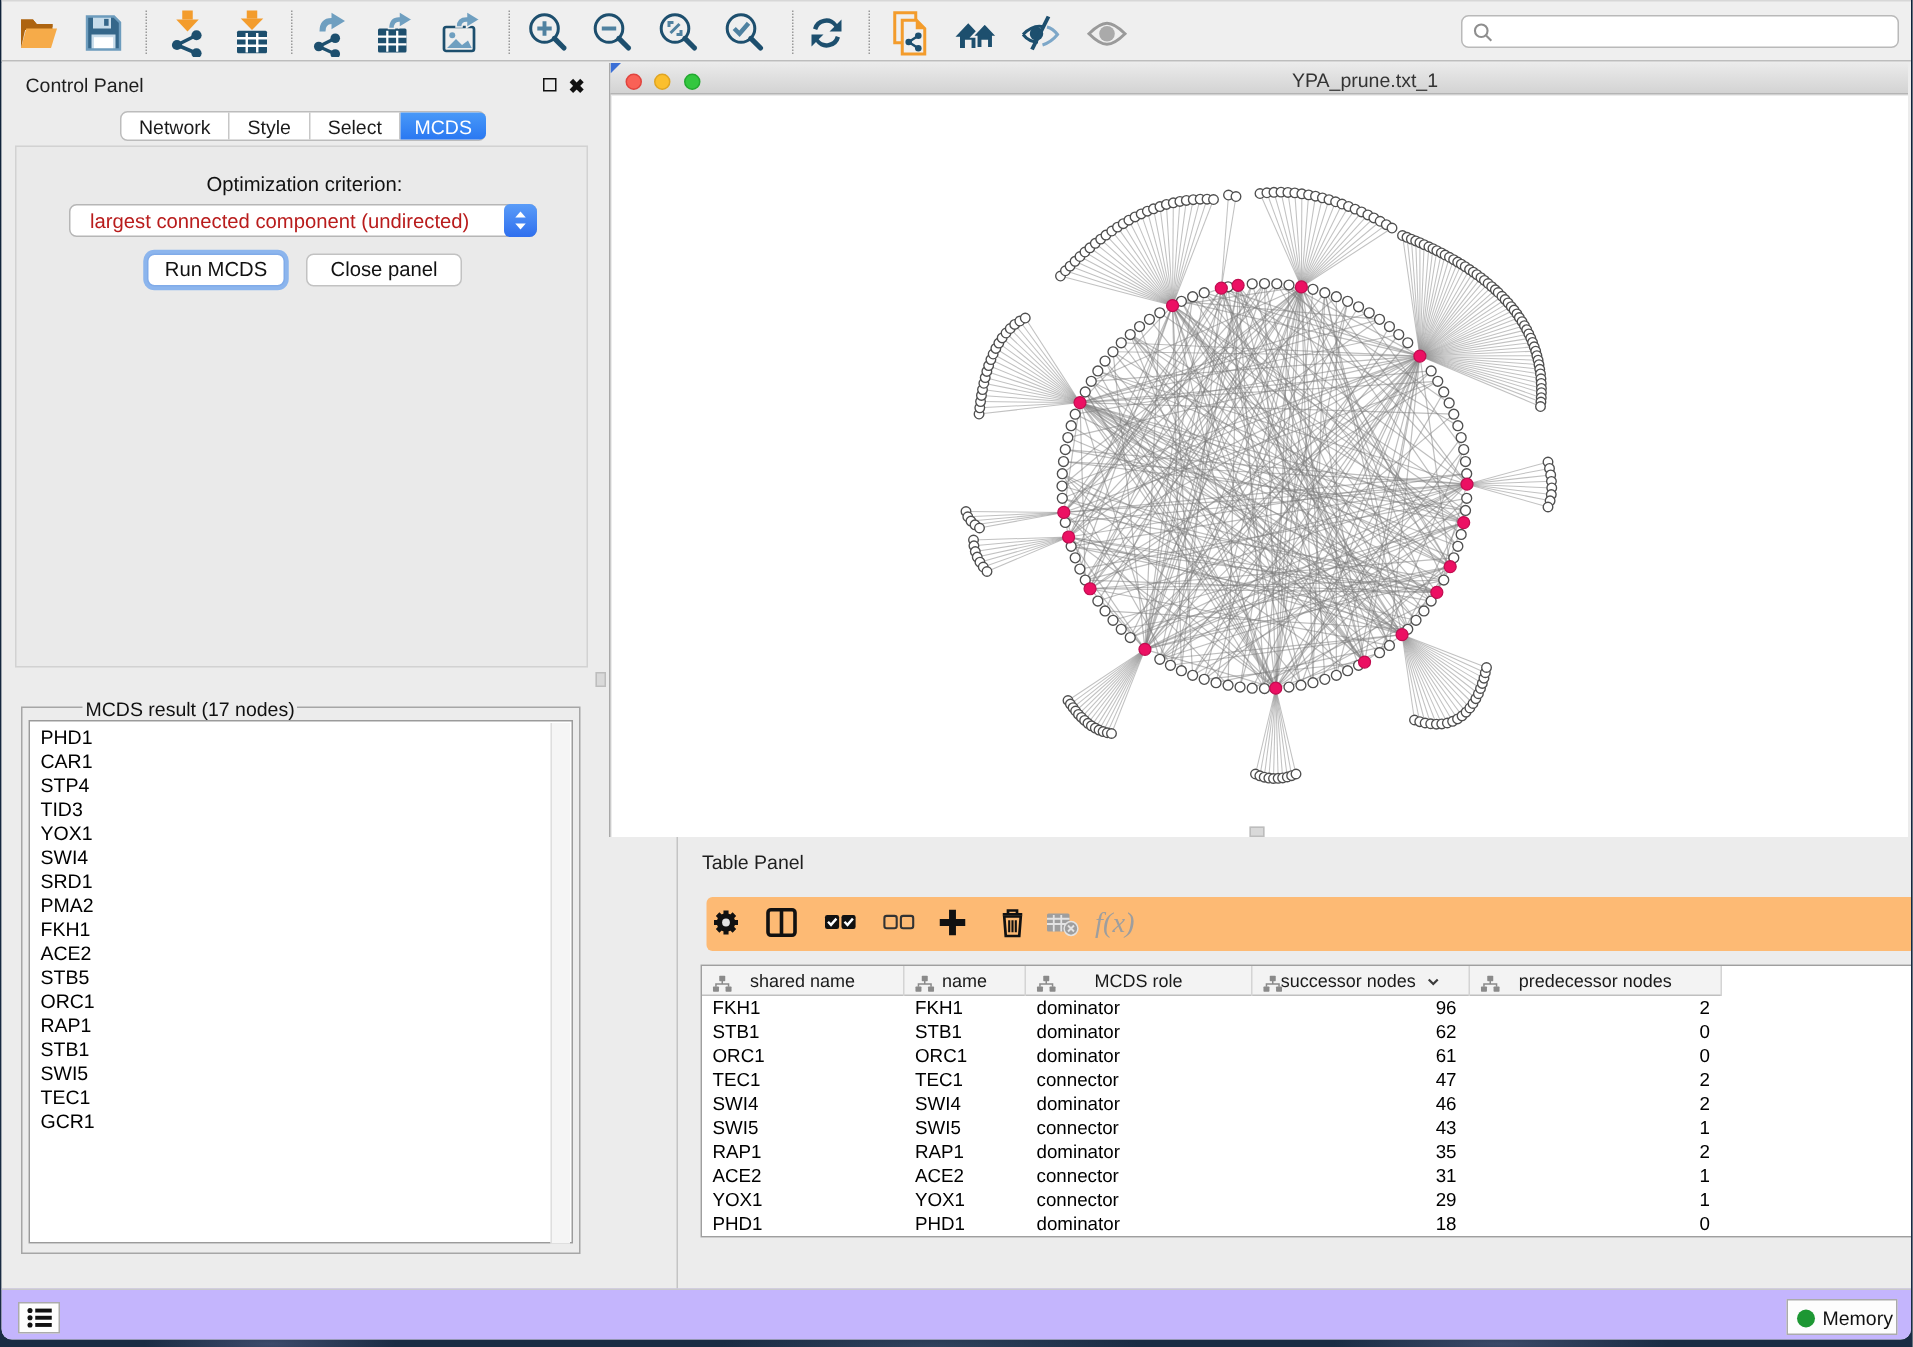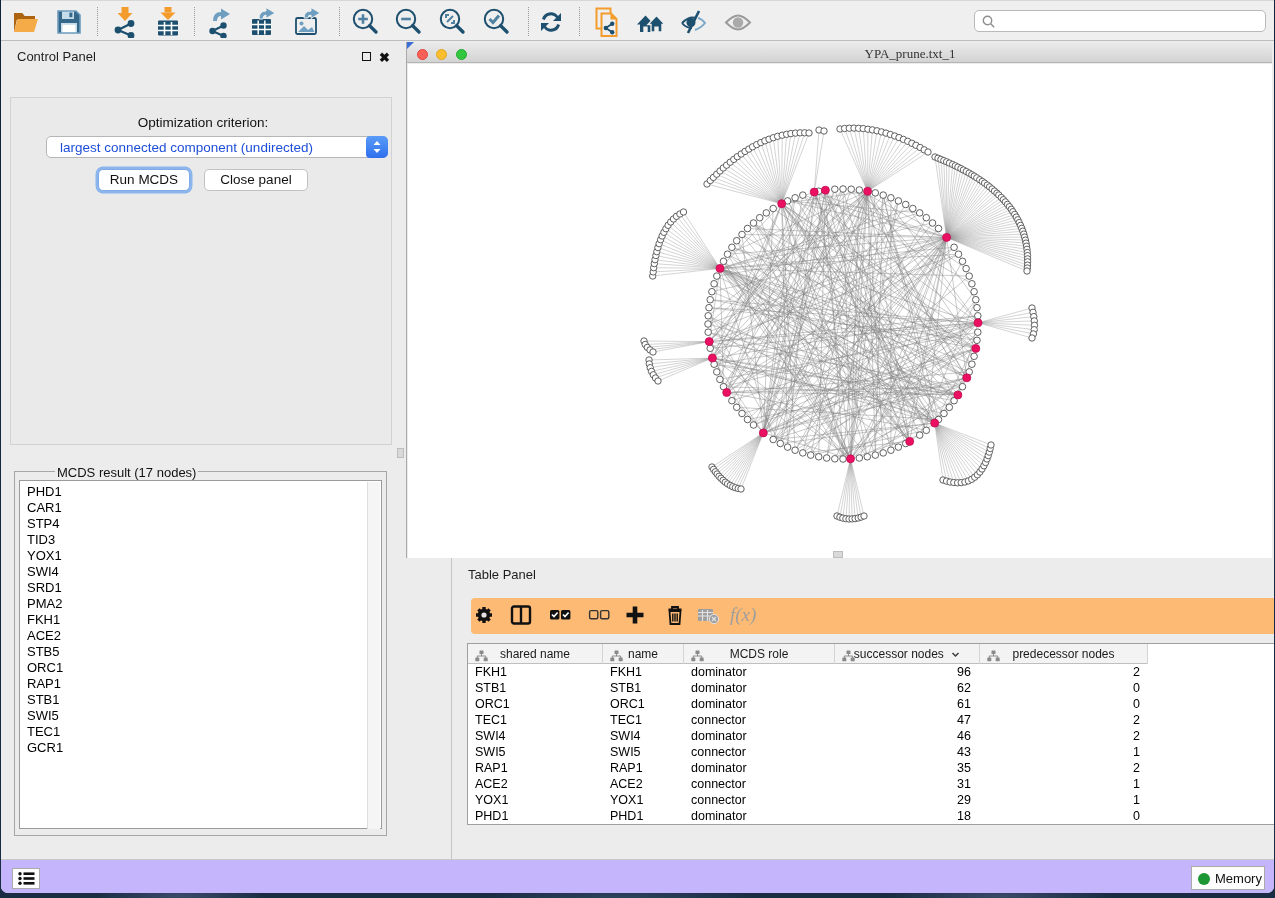--- a/index.html
+++ b/index.html
@@ -33,22 +33,22 @@
   display:flex; font-size:13px; color:#1a1a1a; }
 #cp-tabs .t { flex:none; display:flex; align-items:center; justify-content:center;
   border-right:1px solid #c7c7c7; height:100%; }
 #cp-tabs .t.sel { background:linear-gradient(#4899f8,#2a78f2); color:#fff;
   border-radius:0 4px 4px 0; border-right:none; }
 
 #cp-content { position:absolute; left:9px; top:55px; width:382px; height:348px;
   background:#eaeaea; border:1px solid #d2d2d2; }
 #opt-label { position:absolute; left:0; top:73px; width:100%; text-align:center;
   font-size:13.5px; color:#111; }
-#combo { position:absolute; left:45px; top:94px; width:342px; height:22px;
-  background:#fff; border:1px solid #b6b6b6; border-radius:5px; font-size:13.5px; color:#1d4ed8; }
+#combo { position:absolute; left:45px; top:94px; width:312px; height:22px;
+  background:#fff; border:1px solid #b6b6b6; border-radius:5px; font-size:13.5px; color:#b91c1c; }
 #combo .txt { position:absolute; left:13px; top:3px; }
 #combo .cap { position:absolute; right:-1px; top:-1px; width:22px; height:22px;
   background:linear-gradient(#5a9cf8,#2f6fee); border-radius:4px 5px 5px 4px; }
 .btn { position:absolute; height:22px; background:#fff; border:1px solid #c2c2c2;
   border-radius:5px; font-size:13.5px; color:#111; text-align:center; line-height:20px; }
 #btn-run { left:97px; top:127px; width:92px;
   box-shadow:0 0 0 2.5px rgba(116,168,238,0.8); border-color:#80abe9; }
 #btn-close { left:203px; top:127px; width:104px; }
 
 #fs { position:absolute; left:13px; top:425px; width:373px; height:369px; }
@@ -58,21 +58,21 @@
 #fs .list { position:absolute; left:5px; top:13px; width:363px; height:349px;
   background:#fff; border:1px solid #9b9b9b; font-size:13px; color:#000; }
 #fs .list .it { position:absolute; left:7px; height:16px; line-height:16px; }
 #fs .track { position:absolute; right:1px; top:1px; width:13px; height:347px;
   background:#f5f5f5; border-left:1px solid #dedede; }
 
 #netwin { position:absolute; left:405px; top:42px; width:866px; height:516px;
   border-left:1px solid #a9a9a9; }
 #net-title { position:absolute; left:0; top:0; width:100%; height:21px;
   background:linear-gradient(#ebebeb,#d3d3d3); border-bottom:1px solid #b4b4b4; }
-#net-title .cap { position:absolute; left:503px; top:4px; transform:translateX(-50%); font-size:13px; color:#333;font-family:Liberation Serif, serif; }
+#net-title .cap { position:absolute; left:503px; top:4px; transform:translateX(-50%); font-size:13px; color:#333; }
 .light { position:absolute; top:6.5px; width:11px; height:11px; border-radius:50%; }
 #net-canvas { position:absolute; left:1px; top:22px; width:864px; height:494px; background:#fff; }
 
 #tpanel { position:absolute; left:405px; top:558px; width:866px; height:301px;
   background:#ececec; border-left:1px solid #c4c4c4;margin-left:45px; }
 #tp-title { position:absolute; left:16px; top:9px; font-size:13px; color:#1e1e1e; }
 #tp-toolbar { position:absolute; left:19px; top:40px; width:834px; height:36px;
   background:#fdba74; border-radius:4px; }
 #tbl { position:absolute; left:15px; top:85px; width:842px; height:182px;
   background:#fff; border:1px solid #9f9f9f; font-size:12.5px; }
@@ -243,20 +243,26 @@
           <circle cx="6.5" cy="6.5" r="4.2" fill="none" stroke="#8e8e8e" stroke-width="1.4"></circle>
           <line x1="9.7" y1="9.7" x2="13.2" y2="13.2" stroke="#8e8e8e" stroke-width="1.4"></line>
         </svg>
       </div>
   </div>
 
   <div id="cpanel">
     <div id="cp-title">Control Panel</div>
     <div class="float-ic" style="left:361px"></div>
     <div class="close-ic" style="left:378px">✖</div>
+    <div id="cp-tabs">
+      <div class="t" style="width:72px">Network</div>
+      <div class="t" style="width:54px">Style</div>
+      <div class="t" style="width:60px">Select</div>
+      <div class="t sel" style="width:57px">MCDS</div>
+    </div>
     <div id="cp-content"></div>
     <div id="opt-label">Optimization criterion:</div>
     <div id="combo">
         <span class="txt">largest connected component (undirected)</span>
       <span class="cap"><svg width="22" height="22" viewBox="0 0 22 22">
             <path d="M7.5 9 L11 5 L14.5 9 Z" fill="#fff"></path>
             <path d="M7.5 13 L11 17 L14.5 13 Z" fill="#fff"></path>
           </svg></span>
     </div>
     <div class="btn" id="btn-run">Run MCDS</div>

